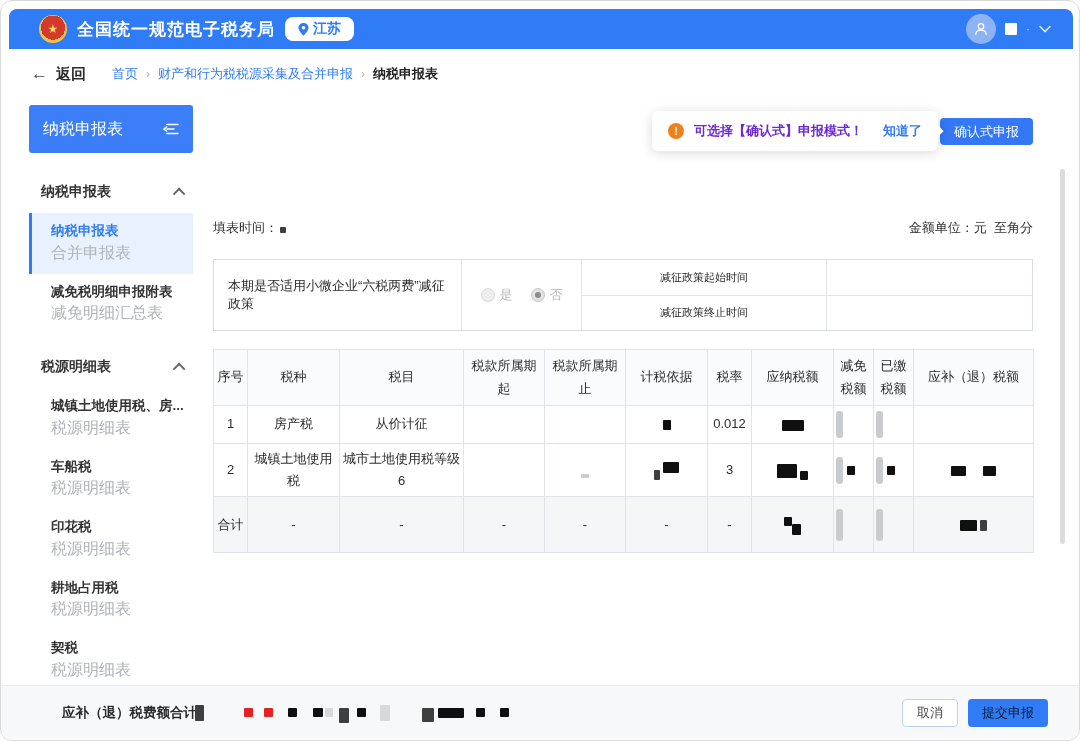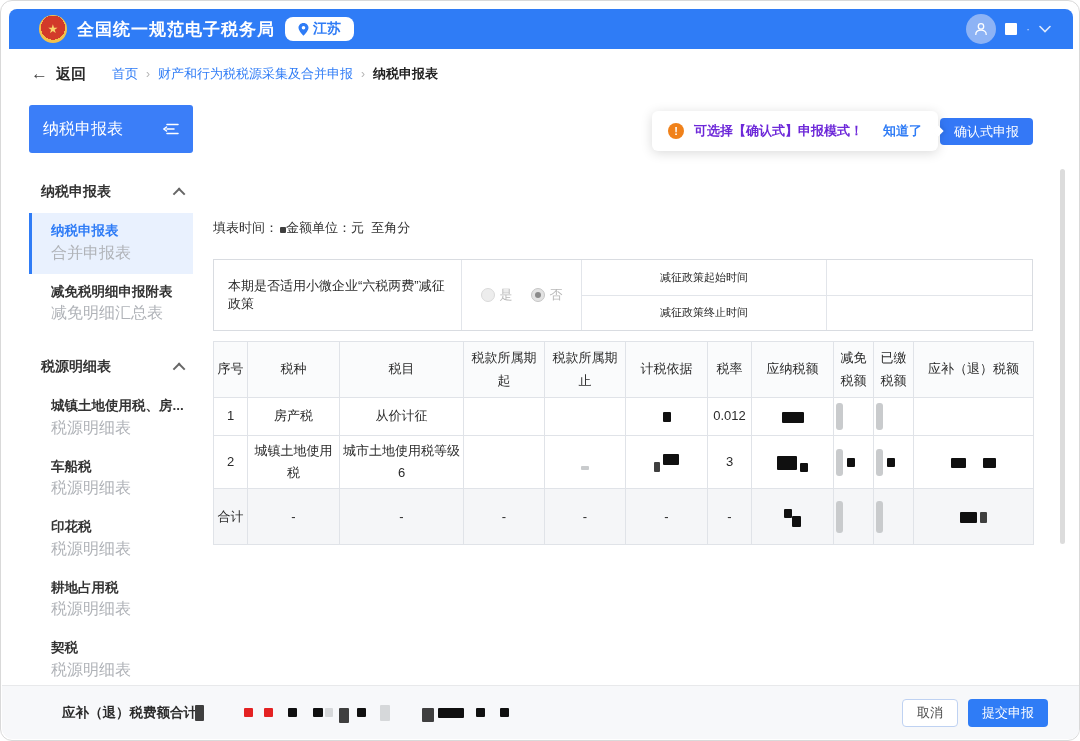--- a/index.html
+++ b/index.html
@@ -42,40 +42,40 @@
   
   .content { position:absolute; left:212px; top:104px; width:820px; height:582px; }
   .toast { position:absolute; top:6px; right:95px; height:40px; background:#fff; border-radius:6px; box-shadow:0 2px 12px rgba(0,0,0,.15); display:flex; align-items:center; gap:10px; padding:0 16px; z-index:3; }
   .toast-arrow { position:absolute; right:-4px; top:16px; width:8px; height:8px; background:#fff; transform:rotate(45deg); box-shadow:2px -2px 4px rgba(0,0,0,.06); }
   .toast-icon { width:16px; height:16px; border-radius:50%; background:#f0811a; color:#fff; font-size:11px; font-weight:bold; display:flex; align-items:center; justify-content:center; flex:none; }
   .toast-msg { font-size:13px; color:#6d28d9; font-weight:bold; white-space:nowrap; }
   .toast-action { font-size:13px; color:#2f7cf6; font-weight:bold; margin-left:10px; cursor:pointer; white-space:nowrap; }
   .btn-confirm-mode { position:absolute; top:13px; right:0; height:27px; padding:0 14px; background:#3478f6; color:#fff; font-size:13px; border:none; border-radius:4px; cursor:pointer; }
 
   .form-title { position:absolute; top:62px; left:0; width:100%; text-align:center; font-size:20px; font-weight:bold; color:#1a1a1a; letter-spacing:1px; }
-  .meta-row { position:absolute; top:114px; left:0; width:100%; display:flex; font-size:13px; color:#333; }
+  .meta-row { position:absolute; top:114px; left:0; width:100%; display:flex; justify-content:space-between; font-size:13px; color:#333; }
   .meta-left { display:flex; align-items:center; gap:2px; }
   .meta-right { white-space:pre; }
 
   
   .t1 { position:absolute; top:154px; left:0; width:820px; height:72px; border:1px solid #d9dce1; display:flex; background:#fff; }
   .t1-q { width:248px; border-right:1px solid #e2e5ea; display:flex; align-items:center; padding:0 14px; font-size:13px; color:#2b2b2b; }
   .t1-radio { width:120px; border-right:1px solid #e2e5ea; display:flex; align-items:center; justify-content:center; gap:18px; }
   .radio { display:flex; align-items:center; gap:5px; font-size:13px; color:#b9b9b9; }
   .radio-circle { width:14px; height:14px; border-radius:50%; background:#ededed; border:1px solid #dadada; position:relative; }
   .radio-circle.checked { background:#e3e3e3; border-color:#c6c6c6; }
   .radio-circle.checked::after { content:""; position:absolute; left:3px; top:3px; width:6px; height:6px; border-radius:50%; background:#8b8b8b; }
   .t1-right { flex:1; display:flex; flex-direction:column; }
   .t1-row { flex:1; display:flex; }
   .t1-row:first-child { border-bottom:1px solid #e2e5ea; }
   .t1-label { width:245px; border-right:1px solid #e2e5ea; display:flex; align-items:center; justify-content:center; font-size:11px; color:#2b2b2b; }
   .t1-value { flex:1; }
 
   
-  .t2 { position:absolute; top:236px; left:0; width:820px; border-collapse:collapse; table-layout:fixed; }
+  .t2 { position:absolute; top:244px; left:0; width:820px; border-collapse:collapse; table-layout:fixed; }
   .t2 th, .t2 td { border:1px solid #e0e3e8; font-size:13px; color:#2b2b2b; text-align:center; vertical-align:middle; padding:4px 3px; font-weight:normal; line-height:1.7; }
   .t2 thead th { background:#fafbfc; height:56px; }
   .t2 tbody tr.r1 td { height:38px; }
   .t2 tbody tr.r2 td { height:52px; }
   .t2 tbody tr.total td { height:56px; background:#f5f6f8; }
   .cell-left { text-align:left !important; padding-left:2px !important; }
 
   
   .rd { display:inline-block; vertical-align:middle; border-radius:1px; }
   .rd-b { background:#101010; }
@@ -88,21 +88,21 @@
   
   .scroll-thumb { position:absolute; left:1059px; top:168px; width:5px; height:375px; background:#dcdcdc; border-radius:3px; }
 
   
   .bottombar { position:absolute; left:1px; bottom:1px; width:1078px; height:54px; background:#f7f8fa; border-top:1px solid #e8e9eb; border-radius:0 0 11px 11px; display:flex; align-items:center; justify-content:space-between; padding:0 32px 0 60px; }
   .total-wrap { display:flex; align-items:center; }
   .total-label { font-size:13.5px; color:#2b2b2b; font-weight:bold; }
   .total-redact { display:flex; align-items:center; margin-left:2px; }
   .footer-btns { display:flex; align-items:center; gap:10px; }
   .btn-cancel { height:28px; padding:0 14px; background:#fff; border:1px solid #bfd2f2; border-radius:4px; font-size:13px; color:#4a4a4a; cursor:pointer; }
-  .btn-submit { height:28px; padding:0 14px; background:#2f7cf6; border:none; border-radius:4px; font-size:13px; color:#ffffff; cursor:pointer; }
+  .btn-submit { height:28px; padding:0 14px; background:#2f7cf6; border:none; border-radius:4px; font-size:13px; color:#0f172a; cursor:pointer; }
 </style>
 </head>
 <body>
 
 <div class="frame">
 
   <div class="topbar">
     <div class="brand">
       <span class="emblem">★</span>
       <span class="app-title">全国统一规范电子税务局</span>

